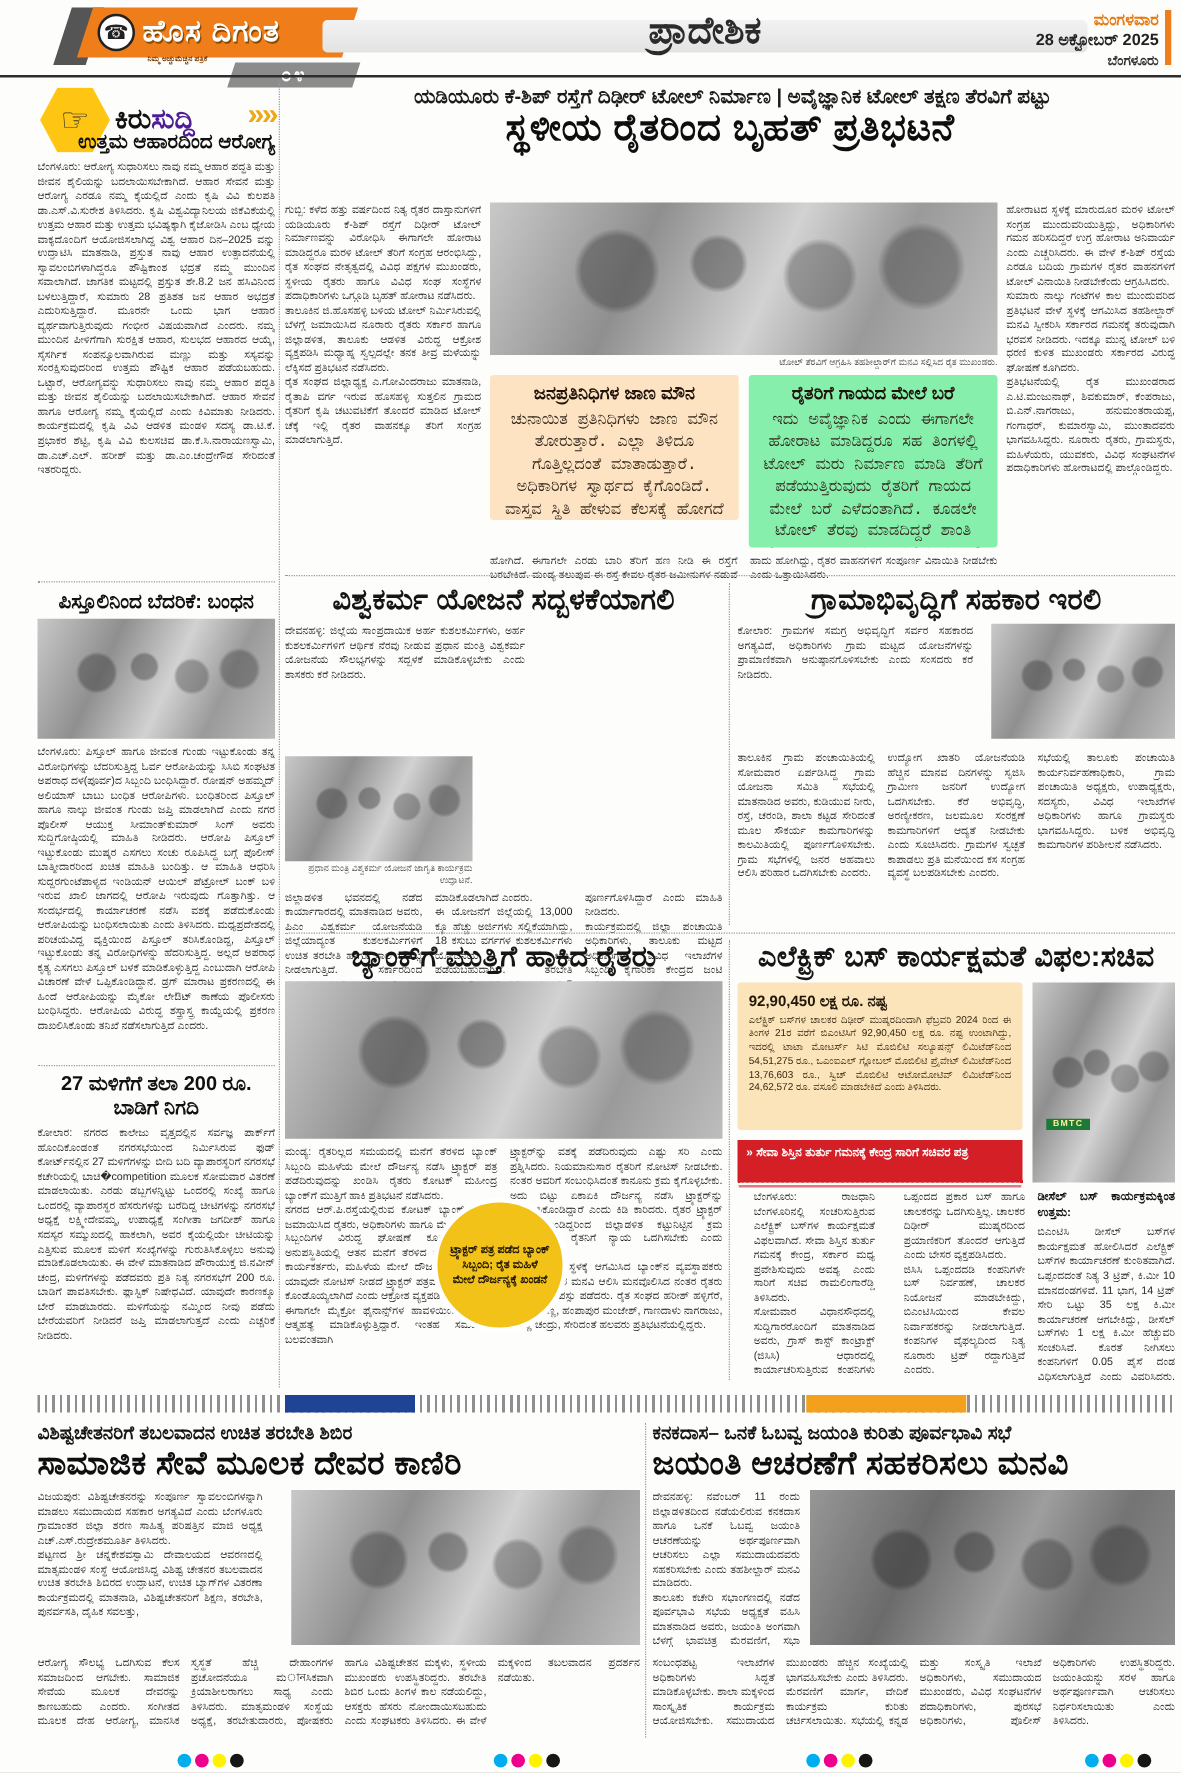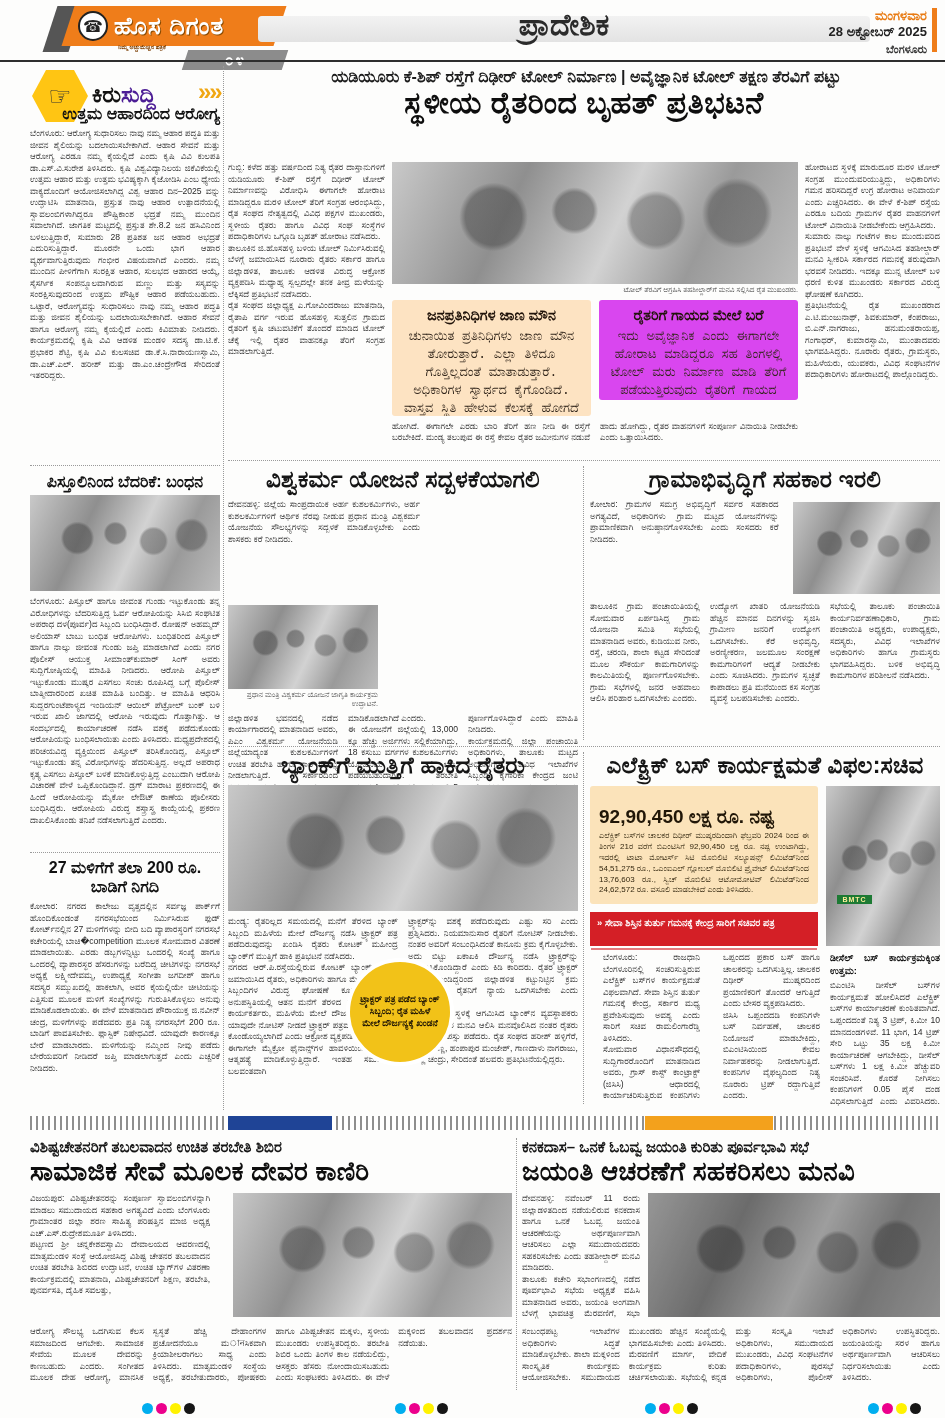--- a/index.html
+++ b/index.html
@@ -49,21 +49,21 @@
 
   
   .kicker { position:absolute; left:232px; top:68px; width:708px; text-align:center; font-size:16px; font-weight:800; color:#1c1c1c; }
   .lead-head { position:absolute; left:228px; top:86px; width:712px; text-align:center; font-size:30px; font-weight:800; color:#0e0e0e; letter-spacing:.5px; }
   .box { border-radius:3px; padding:7px 8px; overflow:hidden; }
   .box h3 { text-align:center; font-size:14.5px; font-weight:800; color:#20130a; margin-bottom:4px; }
   .box p { font-size:13px; line-height:1.38; color:#33271c; text-align:center;font-family:Liberation Mono, monospace; }
 
   
   .tanbox { background:#fbe3ba; border-radius:3px; padding:8px 9px; }
-  .tanbox h3 { font-size:19px; font-weight:800; color:#201607; margin-bottom:3px;margin-top:12px; }
+  .tanbox h3 { font-size:12px; font-weight:800; color:#201607; margin-bottom:3px; }
   .tanbox p { font-size:8px; line-height:1.36; color:#33270f; text-align:justify; }
   .redbox { background:#d41f26; color:#fff; font-weight:800; font-size:9.5px; line-height:1.3; padding:5px 7px; border-bottom:2px dotted #d41f26; box-shadow:0 3px 0 -1px #fff, 0 5px 0 -1px rgba(212,31,38,.6); }
   .circle-pull { position:absolute; width:108px; height:108px; border-radius:50%; background:#f2c218; border:4px solid #fff; display:flex; align-items:center; justify-content:center; text-align:center; font-size:9px; font-weight:800; color:#1d1405; line-height:1.3; padding:10px; }
 
   
   .strip { position:absolute; left:30px; top:1116px; width:910px; height:14px;
            background:repeating-linear-gradient(90deg,#8f8f8f 0 2px,#fff 2px 6px); }
   .strip .blue { position:absolute; left:198px; top:0; width:104px; height:14px; background:#1f4496; }
   .strip .orange { position:absolute; left:615px; top:0; width:128px; height:14px; background:#f3a11c; }
 
@@ -143,21 +143,21 @@
 ರೈತ ಸಂಘದ ಜಿಲ್ಲಾಧ್ಯಕ್ಷ ಎ.ಗೋವಿಂದರಾಜು ಮಾತನಾಡಿ, ರೈತಾಪಿ ವರ್ಗ ಇರುವ ಹೊಸಹಳ್ಳಿ ಸುತ್ತಲಿನ ಗ್ರಾಮದ ರೈತರಿಗೆ ಕೃಷಿ ಚಟುವಟಿಕೆಗೆ ತೊಂದರೆ ಮಾಡಿದ ಟೋಲ್ ಚೆಕ್ಕೆ ಇಲ್ಲಿ ರೈತರ ವಾಹನಕ್ಕೂ ತೆರಿಗೆ ಸಂಗ್ರಹ ಮಾಡಲಾಗುತ್ತಿದೆ.</div>
 
   <div style="position:absolute; left:392px; top:162px; width:406px;">
     <div class="photo" style="width:406px; height:122px;"></div>
     <div class="caption">ಟೋಲ್ ತೆರವಿಗೆ ಆಗ್ರಹಿಸಿ ತಹಶೀಲ್ದಾರ್‌ಗೆ ಮನವಿ ಸಲ್ಲಿಸಿದ ರೈತ ಮುಖಂಡರು.</div>
     <div style="display:flex; gap:8px; margin-top:5px;">
       <div class="box" style="width:199px; height:116px; background:#fde3c2;">
         <h3>ಜನಪ್ರತಿನಿಧಿಗಳ ಜಾಣ ಮೌನ</h3>
         <p>ಚುನಾಯಿತ ಪ್ರತಿನಿಧಿಗಳು ಜಾಣ ಮೌನ ತೋರುತ್ತಾರೆ. ಎಲ್ಲಾ ತಿಳಿದೂ ಗೊತ್ತಿಲ್ಲದಂತೆ ಮಾತಾಡುತ್ತಾರೆ. ಅಧಿಕಾರಿಗಳ ಸ್ವಾರ್ಥದ ಕೈಗೊಂಡಿದೆ. ವಾಸ್ತವ ಸ್ಥಿತಿ ಹೇಳುವ ಕೆಲಸಕ್ಕೆ ಹೋಗದೆ ರೈತರೇ ರಸ್ತೆಗಿಳಿದು ಸರ್ಕಾರದ ಗಮನ ಸೆಳೆಯುವಂತಾಗಿದೆ. ಅದಕ್ಕೂ ಮೊದಲೇ ಅಧಿಕಾರಿಗಳು ಕಾನೂನು ಕ್ರಮ ಕೈಗೊಳ್ಳಬೇಕು ಎಂದು ಜೆಡಿಎಸ್ ಮುಖಂಡ ಬಿ.ಎಸ್.ನಾಗರಾಜು ಆಗ್ರಹಿಸಿದರು.</p>
       </div>
-      <div class="box" style="width:199px; height:100px; background:#d946ef;">
+      <div class="box" style="width:199px; height:138px; background:#86efac;">
         <h3>ರೈತರಿಗೆ ಗಾಯದ ಮೇಲೆ ಬರೆ</h3>
         <p>ಇದು ಅವೈಜ್ಞಾನಿಕ ಎಂದು ಈಗಾಗಲೇ ಹೋರಾಟ ಮಾಡಿದ್ದರೂ ಸಹ ತಿಂಗಳಲ್ಲಿ ಟೋಲ್ ಮರು ನಿರ್ಮಾಣ ಮಾಡಿ ತೆರಿಗೆ ಪಡೆಯುತ್ತಿರುವುದು ರೈತರಿಗೆ ಗಾಯದ ಮೇಲೆ ಬರೆ ಎಳೆದಂತಾಗಿದೆ. ಕೂಡಲೇ ಟೋಲ್ ತೆರವು ಮಾಡದಿದ್ದರೆ ಶಾಂತಿ ಹೋರಾಟ ಉಗ್ರ ರೂಪ ಪಡೆಯುವುದರಲ್ಲಿ ಸಂದೇಹವಿಲ್ಲ ಎಂದು ರೈತ ಸಂಘದ ಜಿಲ್ಲಾಧ್ಯಕ್ಷ ಎ.ಗೋವಿಂದರಾಜು ಎಚ್ಚರಿಸಿದರು.</p>
       </div>
     </div>
     <div class="body-txt cols2" style="height:32px; margin-top:5px;">ಹೋಗಿದೆ. ಈಗಾಗಲೇ ಎರಡು ಬಾರಿ ತೆರಿಗೆ ಹಣ ನೀಡಿ ಈ ರಸ್ತೆಗೆ ಬರಬೇಕಿದೆ. ಮಂಡ್ಯ ತಲುಪುವ ಈ ರಸ್ತೆ ಕೇವಲ ರೈತರ ಜಮೀನುಗಳ ನಡುವೆ ಹಾದು ಹೋಗಿದ್ದು, ರೈತರ ವಾಹನಗಳಿಗೆ ಸಂಪೂರ್ಣ ವಿನಾಯಿತಿ ನೀಡಬೇಕು ಎಂದು ಒತ್ತಾಯಿಸಿದರು.</div>
   </div>
 
   <div class="body-txt" style="position:absolute; left:805px; top:162px; width:135px; height:292px;">ಹೋರಾಟದ ಸ್ಥಳಕ್ಕೆ ಮಾರುದೂರ ಮರಳಿ ಟೋಲ್ ಸಂಗ್ರಹ ಮುಂದುವರಿಯುತ್ತಿದ್ದು, ಅಧಿಕಾರಿಗಳು ಗಮನ ಹರಿಸದಿದ್ದರೆ ಉಗ್ರ ಹೋರಾಟ ಅನಿವಾರ್ಯ ಎಂದು ಎಚ್ಚರಿಸಿದರು. ಈ ವೇಳೆ ಕೆ-ಶಿಪ್ ರಸ್ತೆಯ ಎರಡೂ ಬದಿಯ ಗ್ರಾಮಗಳ ರೈತರ ವಾಹನಗಳಿಗೆ ಟೋಲ್ ವಿನಾಯಿತಿ ನೀಡಬೇಕೆಂದು ಆಗ್ರಹಿಸಿದರು.
 ಸುಮಾರು ನಾಲ್ಕು ಗಂಟೆಗಳ ಕಾಲ ಮುಂದುವರಿದ ಪ್ರತಿಭಟನೆ ವೇಳೆ ಸ್ಥಳಕ್ಕೆ ಆಗಮಿಸಿದ ತಹಶೀಲ್ದಾರ್ ಮನವಿ ಸ್ವೀಕರಿಸಿ ಸರ್ಕಾರದ ಗಮನಕ್ಕೆ ತರುವುದಾಗಿ ಭರವಸೆ ನೀಡಿದರು. ಇದಕ್ಕೂ ಮುನ್ನ ಟೋಲ್ ಬಳಿ ಧರಣಿ ಕುಳಿತ ಮುಖಂಡರು ಸರ್ಕಾರದ ವಿರುದ್ಧ ಘೋಷಣೆ ಕೂಗಿದರು.
 ಪ್ರತಿಭಟನೆಯಲ್ಲಿ ರೈತ ಮುಖಂಡರಾದ ಎ.ಟಿ.ಮಂಜುನಾಥ್, ಶಿವಕುಮಾರ್, ಕೆಂಪರಾಜು, ಬಿ.ಎನ್.ನಾಗರಾಜು, ಹನುಮಂತರಾಯಪ್ಪ, ಗಂಗಾಧರ್, ಕುಮಾರಸ್ವಾಮಿ, ಮುಂತಾದವರು ಭಾಗವಹಿಸಿದ್ದರು. ನೂರಾರು ರೈತರು, ಗ್ರಾಮಸ್ಥರು, ಮಹಿಳೆಯರು, ಯುವಕರು, ವಿವಿಧ ಸಂಘಟನೆಗಳ ಪದಾಧಿಕಾರಿಗಳು ಹೋರಾಟದಲ್ಲಿ ಪಾಲ್ಗೊಂಡಿದ್ದರು.</div>
@@ -175,21 +175,21 @@
     </div>
     <div class="body-txt cols3" style="height:166px; margin-top:4px;">ಜಿಲ್ಲಾಡಳಿತ ಭವನದಲ್ಲಿ ನಡೆದ ಕಾರ್ಯಾಗಾರದಲ್ಲಿ ಮಾತನಾಡಿದ ಅವರು, ಪಿಎಂ ವಿಶ್ವಕರ್ಮ ಯೋಜನೆಯಡಿ ಜಿಲ್ಲೆಯಾದ್ಯಂತ ಕುಶಲಕರ್ಮಿಗಳಿಗೆ ಉಚಿತ ತರಬೇತಿ ಹಾಗೂ ಸಾಲ ಸೌಲಭ್ಯ ನೀಡಲಾಗುತ್ತಿದೆ. ಸರ್ಕಾರದಿಂದ ಕುಶಲಕರ್ಮಿಗಳಿಗೆ ಟೂಲ್ ಕಿಟ್, ಸಾಲ ಸೌಲಭ್ಯ, ಗುರುತಿನ ಚೀಟಿ ನೀಡುವ ಮೂಲಕ ಸ್ವಾವಲಂಬಿ ಬದುಕು ಕಟ್ಟಿಕೊಳ್ಳಲು ಅನುಕೂಲ ಮಾಡಿಕೊಡಲಾಗಿದೆ ಎಂದರು.
 ಈ ಯೋಜನೆಗೆ ಜಿಲ್ಲೆಯಲ್ಲಿ 13,000 ಕ್ಕೂ ಹೆಚ್ಚು ಅರ್ಜಿಗಳು ಸಲ್ಲಿಕೆಯಾಗಿದ್ದು, 18 ಕಸುಬು ವರ್ಗಗಳ ಕುಶಲಕರ್ಮಿಗಳು ಯೋಜನೆಯ ಲಾಭ ಪಡೆಯಬಹುದಾಗಿದೆ. ತರಬೇತಿ ಅವಧಿಯಲ್ಲಿ ದಿನಕ್ಕೆ ಭತ್ಯೆ ಹಾಗೂ ಶೇ.5 ರ ಬಡ್ಡಿದರದಲ್ಲಿ 1.49 ಲಕ್ಷ ರೂ. ವರೆಗೆ ಸಾಲ ಸೌಲಭ್ಯವಿದೆ. ಜಿಲ್ಲೆಯಲ್ಲಿ ಈವರೆಗೆ 1,190 ಮಂದಿ ತರಬೇತಿ ಪೂರ್ಣಗೊಳಿಸಿದ್ದಾರೆ ಎಂದು ಮಾಹಿತಿ ನೀಡಿದರು.
 ಕಾರ್ಯಕ್ರಮದಲ್ಲಿ ಜಿಲ್ಲಾ ಪಂಚಾಯಿತಿ ಅಧಿಕಾರಿಗಳು, ತಾಲೂಕು ಮಟ್ಟದ ಅಧಿಕಾರಿಗಳು, ವಿವಿಧ ಇಲಾಖೆಗಳ ಸಿಬ್ಬಂದಿ, ಕೈಗಾರಿಕಾ ಕೇಂದ್ರದ ಜಂಟಿ ನಿರ್ದೇಶಕರು ಹಾಗೂ ನೂರಾರು ಕುಶಲಕರ್ಮಿಗಳು ಭಾಗವಹಿಸಿದ್ದರು. ಫಲಾನುಭವಿಗಳಿಗೆ ಸಾಂಕೇತಿಕವಾಗಿ ಟೂಲ್ ಕಿಟ್ ವಿತರಿಸಲಾಯಿತು.</div>
   </div>
 
   <div class="vdot" style="left:583px; top:466px; height:274px;"></div>
 
   <div style="position:absolute; left:590px; top:466px; width:350px;">
     <div class="headline2">ಗ್ರಾಮಾಭಿವೃದ್ಧಿಗೆ ಸಹಕಾರ ಇರಲಿ</div>
-    <div style="display:flex; gap:14px; margin-top:6px;align-items:center;">
+    <div style="display:flex; gap:14px; margin-top:6px;">
       <div class="body-txt" style="width:192px; height:98px;">ಕೋಲಾರ: ಗ್ರಾಮಗಳ ಸಮಗ್ರ ಅಭಿವೃದ್ಧಿಗೆ ಸರ್ವರ ಸಹಕಾರದ ಅಗತ್ಯವಿದೆ, ಅಧಿಕಾರಿಗಳು ಗ್ರಾಮ ಮಟ್ಟದ ಯೋಜನೆಗಳನ್ನು ಪ್ರಾಮಾಣಿಕವಾಗಿ ಅನುಷ್ಠಾನಗೊಳಿಸಬೇಕು ಎಂದು ಸಂಸದರು ಕರೆ ನೀಡಿದರು.</div>
       <div class="photo" style="width:150px; height:92px;"></div>
     </div>
     <div class="body-txt cols3" style="height:166px; margin-top:4px;">ತಾಲೂಕಿನ ಗ್ರಾಮ ಪಂಚಾಯಿತಿಯಲ್ಲಿ ಸೋಮವಾರ ಏರ್ಪಡಿಸಿದ್ದ ಗ್ರಾಮ ಯೋಜನಾ ಸಮಿತಿ ಸಭೆಯಲ್ಲಿ ಮಾತನಾಡಿದ ಅವರು, ಕುಡಿಯುವ ನೀರು, ರಸ್ತೆ, ಚರಂಡಿ, ಶಾಲಾ ಕಟ್ಟಡ ಸೇರಿದಂತೆ ಮೂಲ ಸೌಕರ್ಯ ಕಾಮಗಾರಿಗಳನ್ನು ಕಾಲಮಿತಿಯಲ್ಲಿ ಪೂರ್ಣಗೊಳಿಸಬೇಕು. ಗ್ರಾಮ ಸಭೆಗಳಲ್ಲಿ ಜನರ ಅಹವಾಲು ಆಲಿಸಿ ಪರಿಹಾರ ಒದಗಿಸಬೇಕು ಎಂದರು.
 ಉದ್ಯೋಗ ಖಾತರಿ ಯೋಜನೆಯಡಿ ಹೆಚ್ಚಿನ ಮಾನವ ದಿನಗಳನ್ನು ಸೃಜಿಸಿ ಗ್ರಾಮೀಣ ಜನರಿಗೆ ಉದ್ಯೋಗ ಒದಗಿಸಬೇಕು. ಕೆರೆ ಅಭಿವೃದ್ಧಿ, ಅರಣ್ಯೀಕರಣ, ಜಲಮೂಲ ಸಂರಕ್ಷಣೆ ಕಾಮಗಾರಿಗಳಿಗೆ ಆದ್ಯತೆ ನೀಡಬೇಕು ಎಂದು ಸೂಚಿಸಿದರು. ಗ್ರಾಮಗಳ ಸ್ವಚ್ಛತೆ ಕಾಪಾಡಲು ಪ್ರತಿ ಮನೆಯಿಂದ ಕಸ ಸಂಗ್ರಹ ವ್ಯವಸ್ಥೆ ಬಲಪಡಿಸಬೇಕು ಎಂದರು.
 ಸಭೆಯಲ್ಲಿ ತಾಲೂಕು ಪಂಚಾಯಿತಿ ಕಾರ್ಯನಿರ್ವಹಣಾಧಿಕಾರಿ, ಗ್ರಾಮ ಪಂಚಾಯಿತಿ ಅಧ್ಯಕ್ಷರು, ಉಪಾಧ್ಯಕ್ಷರು, ಸದಸ್ಯರು, ವಿವಿಧ ಇಲಾಖೆಗಳ ಅಧಿಕಾರಿಗಳು ಹಾಗೂ ಗ್ರಾಮಸ್ಥರು ಭಾಗವಹಿಸಿದ್ದರು. ಬಳಿಕ ಅಭಿವೃದ್ಧಿ ಕಾಮಗಾರಿಗಳ ಪರಿಶೀಲನೆ ನಡೆಸಿದರು.</div>
   </div>
 
   <div class="hdot" style="left:228px; top:746px; width:712px;"></div>
 

